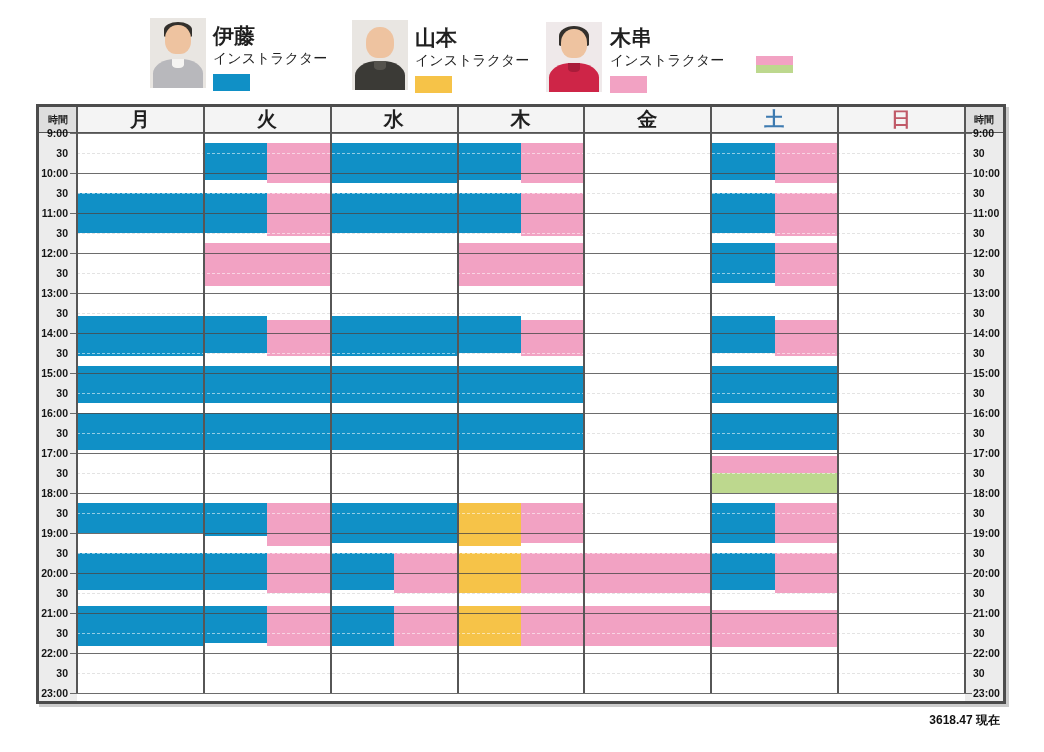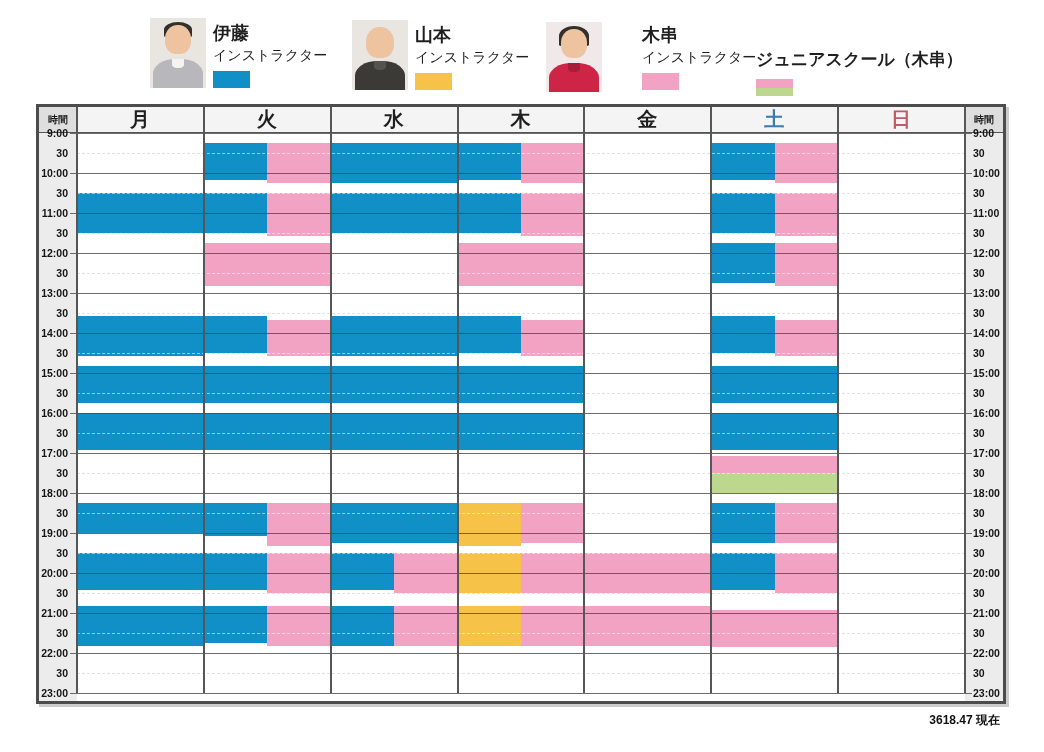--- a/index.html
+++ b/index.html
@@ -18,21 +18,21 @@
   .avatar .collar{position:absolute;left:50%;bottom:20px;transform:translateX(-50%);
                   width:12px;height:9px;background:#f5f4f2;border-radius:0 0 40% 40%;}
   .avatar-ito .torso{background:#b8b8bc;}
   .avatar-yamamoto .head{width:28px;height:31px;}
   .avatar-yamamoto .torso{background:#3b3a36;}
   .avatar-yamamoto .collar{background:#55534d;}
   .avatar-kigushi{background:#efe9ea;}
   .avatar-kigushi .hair{width:30px;height:20px;}
   .avatar-kigushi .torso{background:#ce2547;}
   .avatar-kigushi .collar{background:#a91c3a;}
-  .legend-name{font-size:18px;font-weight:bold;line-height:1.1;}
+  .legend-name{font-size:21px;font-weight:bold;line-height:1.1;}
   .legend-role{font-size:14px;margin-top:3px;}
   .swatch{width:37px;height:17px;margin-top:6px;}
   .junior-label{font-size:17px;font-weight:bold;}
   .junior-swatch{width:37px;height:17px;margin-top:8px;}
   .junior-swatch div{height:50%;}
 
   
   .sched{position:absolute;left:36px;top:104px;width:970px;height:600px;
          border:3px solid #4c4c4c;background:#ffffff;box-sizing:border-box;
          box-shadow:3px 3px 0 #cccccc;}
@@ -97,28 +97,27 @@
     </div>
 
     <div class="legend-item" style="left:546px;top:22px;">
       <div class="avatar avatar-kigushi">
         <div class="hair"></div>
         <div class="head"></div>
         <div class="torso"></div>
         <div class="collar"></div>
       </div>
     </div>
-    <div class="legend-item" style="left:610px;top:26px;margin-left:32px;">
+    <div class="legend-item" style="left:610px;top:26px;">
       <div class="legend-name">木串</div>
       <div class="legend-role">インストラクター</div>
       <div class="swatch" style="background: rgb(242, 162, 195);"></div>
     </div>
 
     <div class="legend-item" style="left:756px;top:48px;">
-      <div class="junior-label">ジュニアスクール（木串）</div>
       <div class="junior-swatch">
         <div style="background: rgb(242, 162, 195);"></div>
         <div style="background: rgb(189, 216, 142);"></div>
       </div>
     </div>
   </div>
 
   <div class="sched">
     <div class="hdr-row">
       <div class="hdr-time">時間</div>

